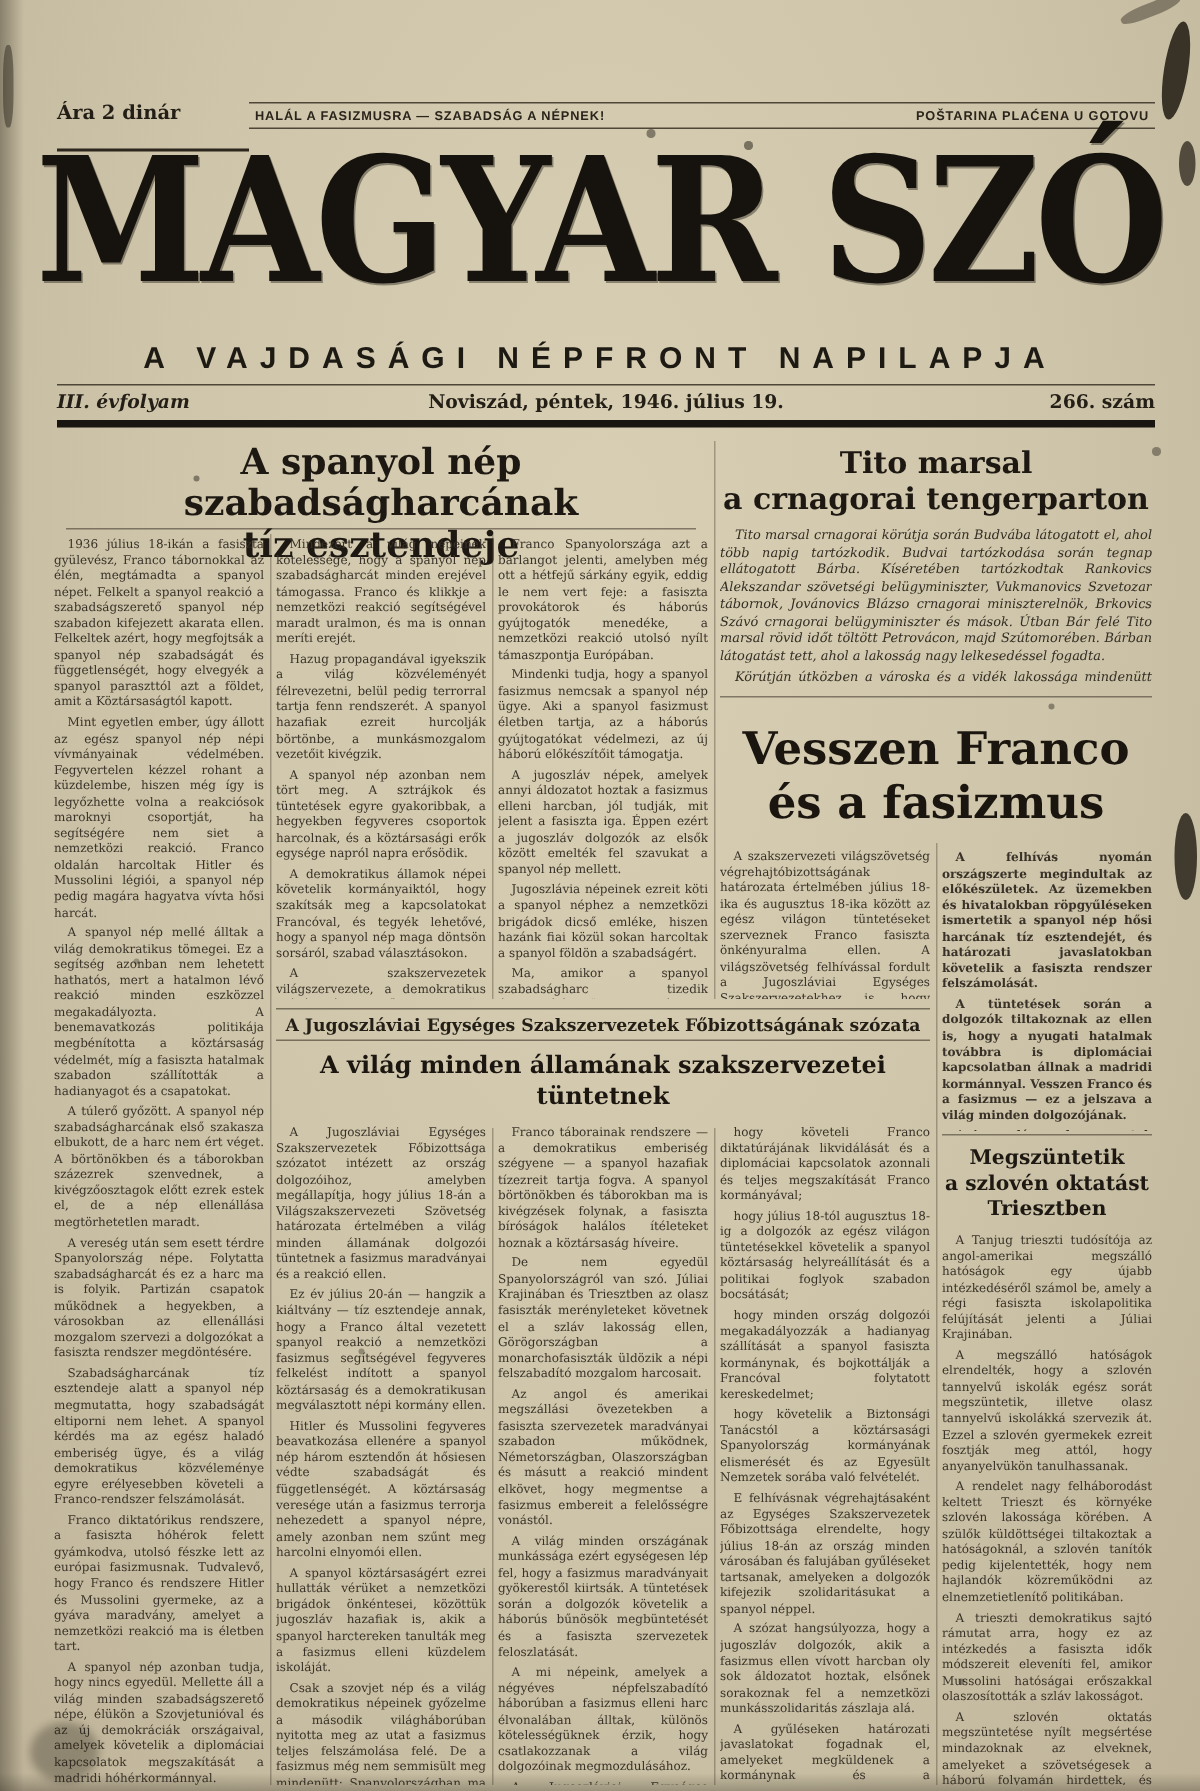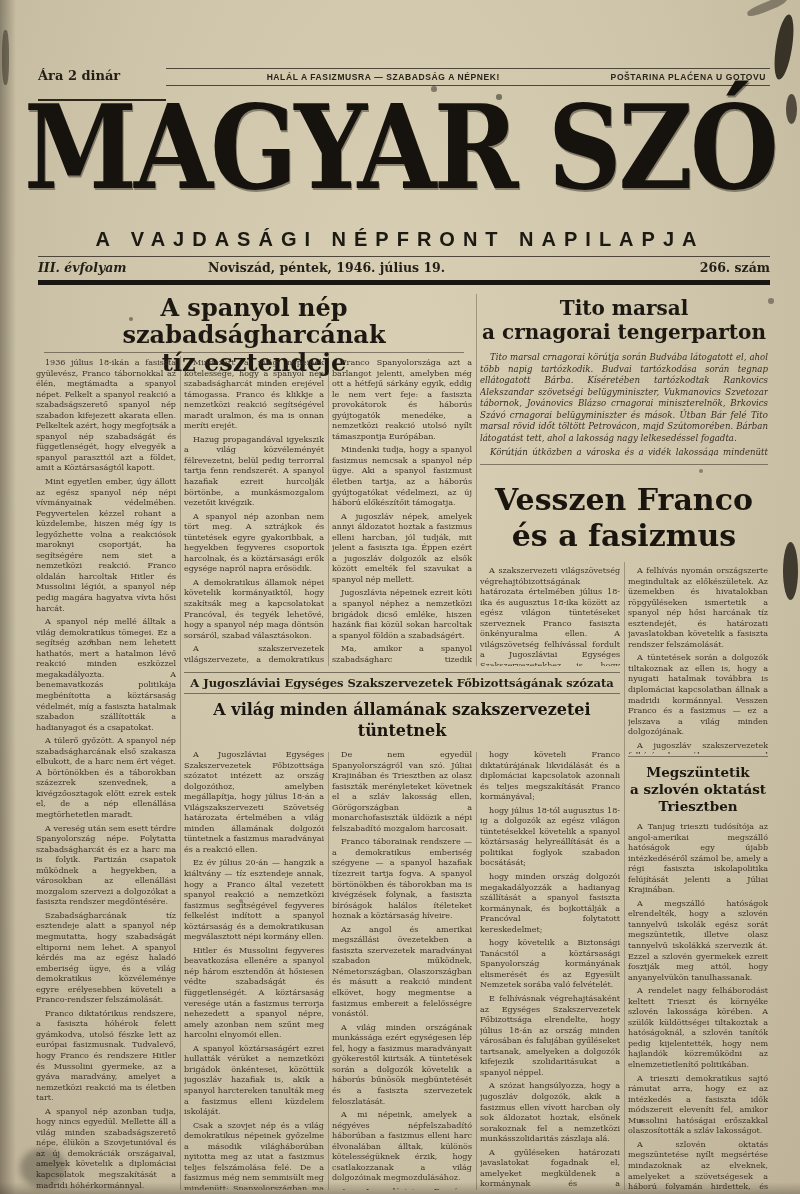--- a/index.html
+++ b/index.html
@@ -5,36 +5,36 @@
   html,body{margin:0;padding:0;background:#b9af94;}
   .page{position:relative;width:800px;height:1194px;overflow:hidden;
         background:radial-gradient(ellipse at 50% 32%, #d8cfb4 0%, #cec5aa 52%, #bfb499 100%);
         font-family:"DejaVu Serif", serif;color:#3a3228;}
 
   
   .topbar{position:absolute;left:38px;right:30px;top:68px;display:flex;align-items:flex-start;}
   .price{width:128px;font:bold 13px "DejaVu Serif",serif;color:#241f16;border-bottom:2px solid #2c261c;padding-bottom:16px;}
   .topmid{flex:1;display:flex;border-top:1px solid #4e4739;border-bottom:1px solid #4e4739;padding:3px 4px;
           font:bold 8.5px "Liberation Sans",sans-serif;letter-spacing:.6px;color:#2a241b;}
-  .slogan{flex:1;text-align:center;}
+  .slogan{flex:1;text-align:left;}
   .postage{text-align:right;white-space:nowrap;padding-left:14px;}
 
   
   .masthead{position:absolute;left:0;right:0;top:80px;margin:0;text-align:center;
             font:bold 102px "DejaVu Serif",serif;letter-spacing:-3px;color:#16120d;
             transform:scaleY(1.13);transform-origin:top center;
             text-shadow:1px 1px 0 rgba(22,18,13,.4);}
   .subtitle{position:absolute;left:0;right:0;top:228px;text-align:center;
             font:bold 20px "Liberation Sans",sans-serif;letter-spacing:8px;color:#1d1913;}
 
   .r-top{position:absolute;left:38px;right:30px;top:256px;height:1px;background:#4e4739;}
   .dateline{position:absolute;left:38px;right:30px;top:260px;display:flex;align-items:baseline;
             font:bold 12.5px "DejaVu Serif",serif;color:#241f16;}
   .dateline .vol{width:170px;font-style:italic;}
-  .dateline .mid{flex:1;text-align:left;}
+  .dateline .mid{flex:1;text-align:center;}
   .dateline .iss{width:170px;text-align:right;}
   .thickbar{position:absolute;left:38px;right:30px;top:280px;height:5px;background:#191510;}
 
   
   .content{position:absolute;left:36px;top:294px;width:732px;height:896px;overflow:hidden;}
   .blk{position:absolute;}
 
   .headline{font-weight:bold;color:#1d1812;text-align:center;}
   .sp-head{left:0;top:0;width:436px;font-size:24px;line-height:1.14;}
   .sp-rule{left:8px;top:58px;width:420px;height:1px;background:rgba(60,50,38,.55);}
@@ -47,21 +47,21 @@
   .sp-c3{left:296px;top:64px;height:308px;}
 
   .tito-head{left:444px;top:2px;width:288px;font-size:20px;line-height:1.22;}
   .tito-body{position:absolute;left:444px;top:58px;width:288px;height:104px;overflow:hidden;
              font-style:italic;font-size:8.6px;line-height:1.34;text-align:justify;color:#342d23;}
   .tito-body p{margin:0 0 3px;text-indent:10px;}
   .hr-tito{left:444px;top:170px;width:288px;height:1px;background:rgba(60,50,38,.55);}
 
   .ves-head{left:444px;top:188px;width:288px;font-size:30px;line-height:1.2;color:#1a150f;}
   .ves-c1{left:444px;top:272px;height:100px;}
-  .ves-c2{left:592px;top:272px;height:188px;}
+  .ves-c2{left:592px;top:272px;height:188px;font-weight:bold;}
 
   .kicker{left:148px;top:378px;width:436px;border-top:1px solid rgba(60,50,38,.6);
           border-bottom:1px solid rgba(60,50,38,.6);text-align:center;
           font-weight:bold;font-size:11.5px;padding:3px 0;color:#241f16;}
   .vilag-head{left:148px;top:406px;width:436px;font-size:16px;line-height:1.3;color:#1b1610;}
   .vg-c1{left:148px;top:456px;height:440px;}
   .vg-c2{left:296px;top:456px;height:440px;}
   .vg-c3{left:444px;top:456px;height:440px;}
 
   .hr-tri{left:592px;top:462px;width:140px;height:1px;background:rgba(60,50,38,.55);}
@@ -182,22 +182,22 @@
       <div>A világ minden államának szakszervezetei tüntetnek</div>
     </div>
     <div class="col vg-c1">
         <p>A Jugoszláviai Egységes Szakszervezetek Főbizottsága szózatot intézett az ország dolgozóihoz, amelyben megállapítja, hogy július 18-án a Világszakszervezeti Szövetség határozata értelmében a világ minden államának dolgozói tüntetnek a fasizmus maradványai és a reakció ellen.</p>
         <p>Ez év július 20-án — hangzik a kiáltvány — tíz esztendeje annak, hogy a Franco által vezetett spanyol reakció a nemzetközi fasizmus segítségével fegyveres felkelést indított a spanyol köztársaság és a demokratikusan megválasztott népi kormány ellen.</p>
         <p>Hitler és Mussolini fegyveres beavatkozása ellenére a spanyol nép három esztendőn át hősiesen védte szabadságát és függetlenségét. A köztársaság veresége után a fasizmus terrorja nehezedett a spanyol népre, amely azonban nem szűnt meg harcolni elnyomói ellen.</p>
         <p>A spanyol köztársaságért ezrei hullatták vérüket a nemzetközi brigádok önkéntesei, közöttük jugoszláv hazafiak is, akik a spanyol harctereken tanulták meg a fasizmus elleni küzdelem iskoláját.</p>
         <p>Csak a szovjet nép és a világ demokratikus népeinek győzelme a második világháborúban nyitotta meg az utat a fasizmus teljes felszámolása felé. De a fasizmus még nem semmisült meg mindenütt: Spanyolországban ma is a hóhér Franco uralkodik.</p>
       </div>
     <div class="col vg-c2">
+        <p>Franco táborainak rendszere — a demokratikus emberiség szégyene — a spanyol hazafiak tízezreit tartja fogva. A spanyol börtönökben és táborokban ma is kivégzések folynak, a fasiszta bíróságok halálos ítéleteket hoznak a köztársaság híveire.</p>
         <p>De nem egyedül Spanyolországról van szó. Júliai Krajinában és Triesztben az olasz fasiszták merényleteket követnek el a szláv lakosság ellen, Görögországban a monarchofasiszták üldözik a népi felszabadító mozgalom harcosait.</p>
-        <p>Franco táborainak rendszere — a demokratikus emberiség szégyene — a spanyol hazafiak tízezreit tartja fogva. A spanyol börtönökben és táborokban ma is kivégzések folynak, a fasiszta bíróságok halálos ítéleteket hoznak a köztársaság híveire.</p>
         <p>Az angol és amerikai megszállási övezetekben a fasiszta szervezetek maradványai szabadon működnek, Németországban, Olaszországban és másutt a reakció mindent elkövet, hogy megmentse a fasizmus embereit a felelősségre vonástól.</p>
         <p>A világ minden országának munkássága ezért egységesen lép fel, hogy a fasizmus maradványait gyökerestől kiirtsák. A tüntetések során a dolgozók követelik a háborús bűnösök megbüntetését és a fasiszta szervezetek feloszlatását.</p>
         <p>A mi népeink, amelyek a négyéves népfelszabadító háborúban a fasizmus elleni harc élvonalában álltak, különös kötelességüknek érzik, hogy csatlakozzanak a világ dolgozóinak megmozdulásához.</p>
         <p>A Jugoszláviai Egységes Szakszervezetek ezért felhívják az ország minden dolgozóját, hogy vegyenek részt a tüntetéseken és gyűléseken, amelyeken a spanyol nép iránti szolidaritásukat fejezik ki.</p>
       </div>
     <div class="col vg-c3">
         <p>hogy követeli Franco diktatúrájának likvidálását és a diplomáciai kapcsolatok azonnali és teljes megszakítását Franco kormányával;</p>
         <p>hogy július 18-tól augusztus 18-ig a dolgozók az egész világon tüntetésekkel követelik a spanyol köztársaság helyreállítását és a politikai foglyok szabadon bocsátását;</p>
         <p>hogy minden ország dolgozói megakadályozzák a hadianyag szállítását a spanyol fasiszta kormánynak, és bojkottálják a Francóval folytatott kereskedelmet;</p>
         <p>hogy követelik a Biztonsági Tanácstól a köztársasági Spanyolország kormányának elismerését és az Egyesült Nemzetek sorába való felvételét.</p>

